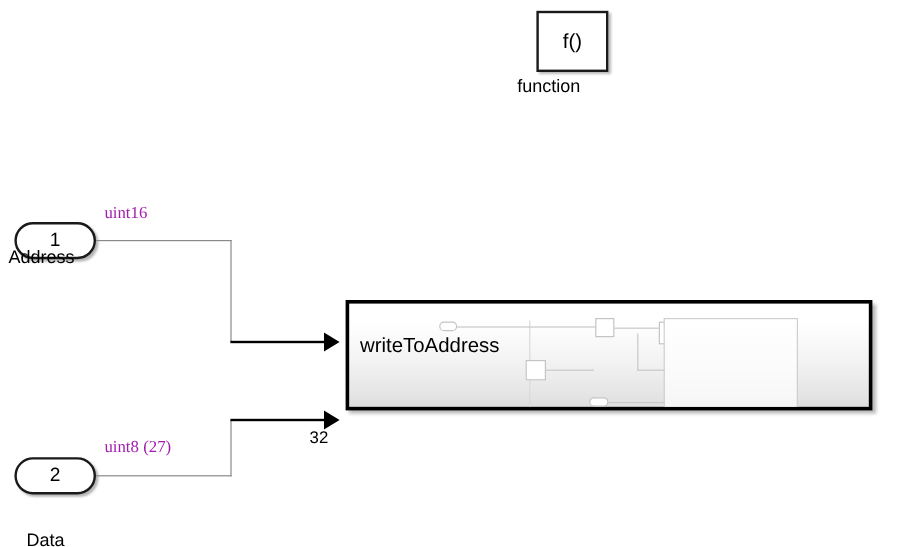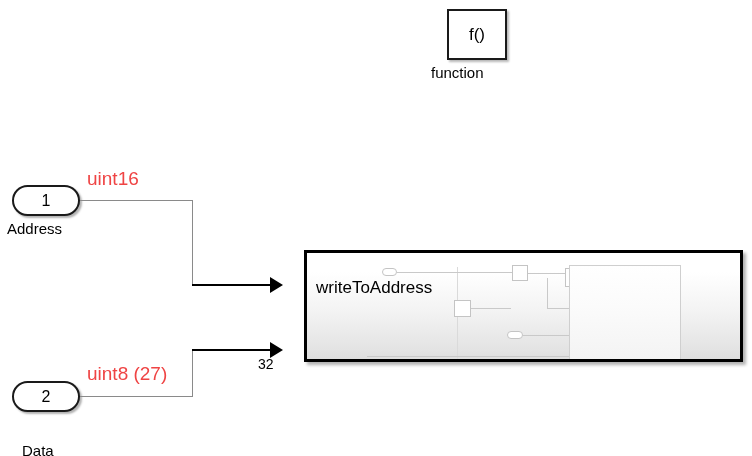--- a/index.html
+++ b/index.html
@@ -24,25 +24,25 @@
     position: absolute;
     color: #000000;
     font-size: 15px;
     line-height: 17px;
     white-space: nowrap;
     font-family: "Liberation Sans", sans-serif;
     text-align: right;
   }
   .sig-label {
     position: absolute;
-    color: #ef4444;
-    font-size: 19px;
+    color: #a21caf;
+    font-size: 14px;
     line-height: 16px;
     white-space: nowrap;
-    font-family: Liberation Sans, sans-serif;
+    font-family: Liberation Serif, serif;
   }
   .width-label {
     position: absolute;
     color: #000000;
     font-size: 14px;
     line-height: 16px;
     white-space: nowrap;
     font-family: Liberation Sans, sans-serif;
   }
 
@@ -156,42 +156,42 @@
 <div id="canvas">
 
   <div class="fn-block" style="left:447px; top:9px; width:60px; height:51px;">
     <span class="fn-block-text">f()</span>
   </div>
   <div class="label" style="left:431px; top:64px;">function</div>
 
   <div class="inport" style="left:12px; top:185px; width:68px; height:31px;">
     <span class="inport-num">1</span>
   </div>
-  <div class="label" style="left:7px; top:220px;">Address</div>
+  <div class="label" style="left:7px; top:206px;">Address</div>
   <div class="sig-label" style="left:87px; top:171px;">uint16</div>
 
   <div class="wire-h thin" style="left:80px; top:200px; width:113px;"></div>
   <div class="wire-v thin" style="left:192px; top:200px; height:85px;"></div>
   <div class="wire-h" style="left:192px; top:284px; width:80px;"></div>
   <div class="arrow" style="left:270px; top:277px;"></div>
 
   <div class="inport" style="left:12px; top:381px; width:68px; height:31px;">
     <span class="inport-num">2</span>
   </div>
   <div class="label" style="left:22px; top:442px;">Data</div>
   <div class="sig-label" style="left:87px; top:366px;">uint8 (27)</div>
 
   <div class="wire-h thin" style="left:80px; top:396px; width:113px;"></div>
   <div class="wire-v thin" style="left:192px; top:350px; height:47px;"></div>
   <div class="wire-h" style="left:192px; top:349px; width:80px;"></div>
   <div class="arrow" style="left:270px; top:342px;"></div>
 
   <div class="width-label" style="left:258px; top:356px;">32</div>
 
-  <div class="subsystem" style="left:304px; top:250px; width:439px; height:112px;padding-left:40px;">
+  <div class="subsystem" style="left:288px; top:250px; width:439px; height:92px;padding-left:40px;">
 
     <div class="pv-line-v" style="left:150px; top:14px; height:92px; background:#dadada; width:1px;"></div>
 
     <div class="pv-pill" style="left:75px; top:15px; width:15px; height:8px;"></div>
     <div class="pv-line" style="left:90px; top:19px; width:118px; height:1px;"></div>
 
     <div class="pv-sq" style="left:205px; top:12px; width:16px; height:16px;"></div>
     <div class="pv-line" style="left:221px; top:20px; width:39px; height:1px;"></div>
 
     <div class="pv-sq" style="left:258px; top:15px; width:19px; height:19px;"></div>

